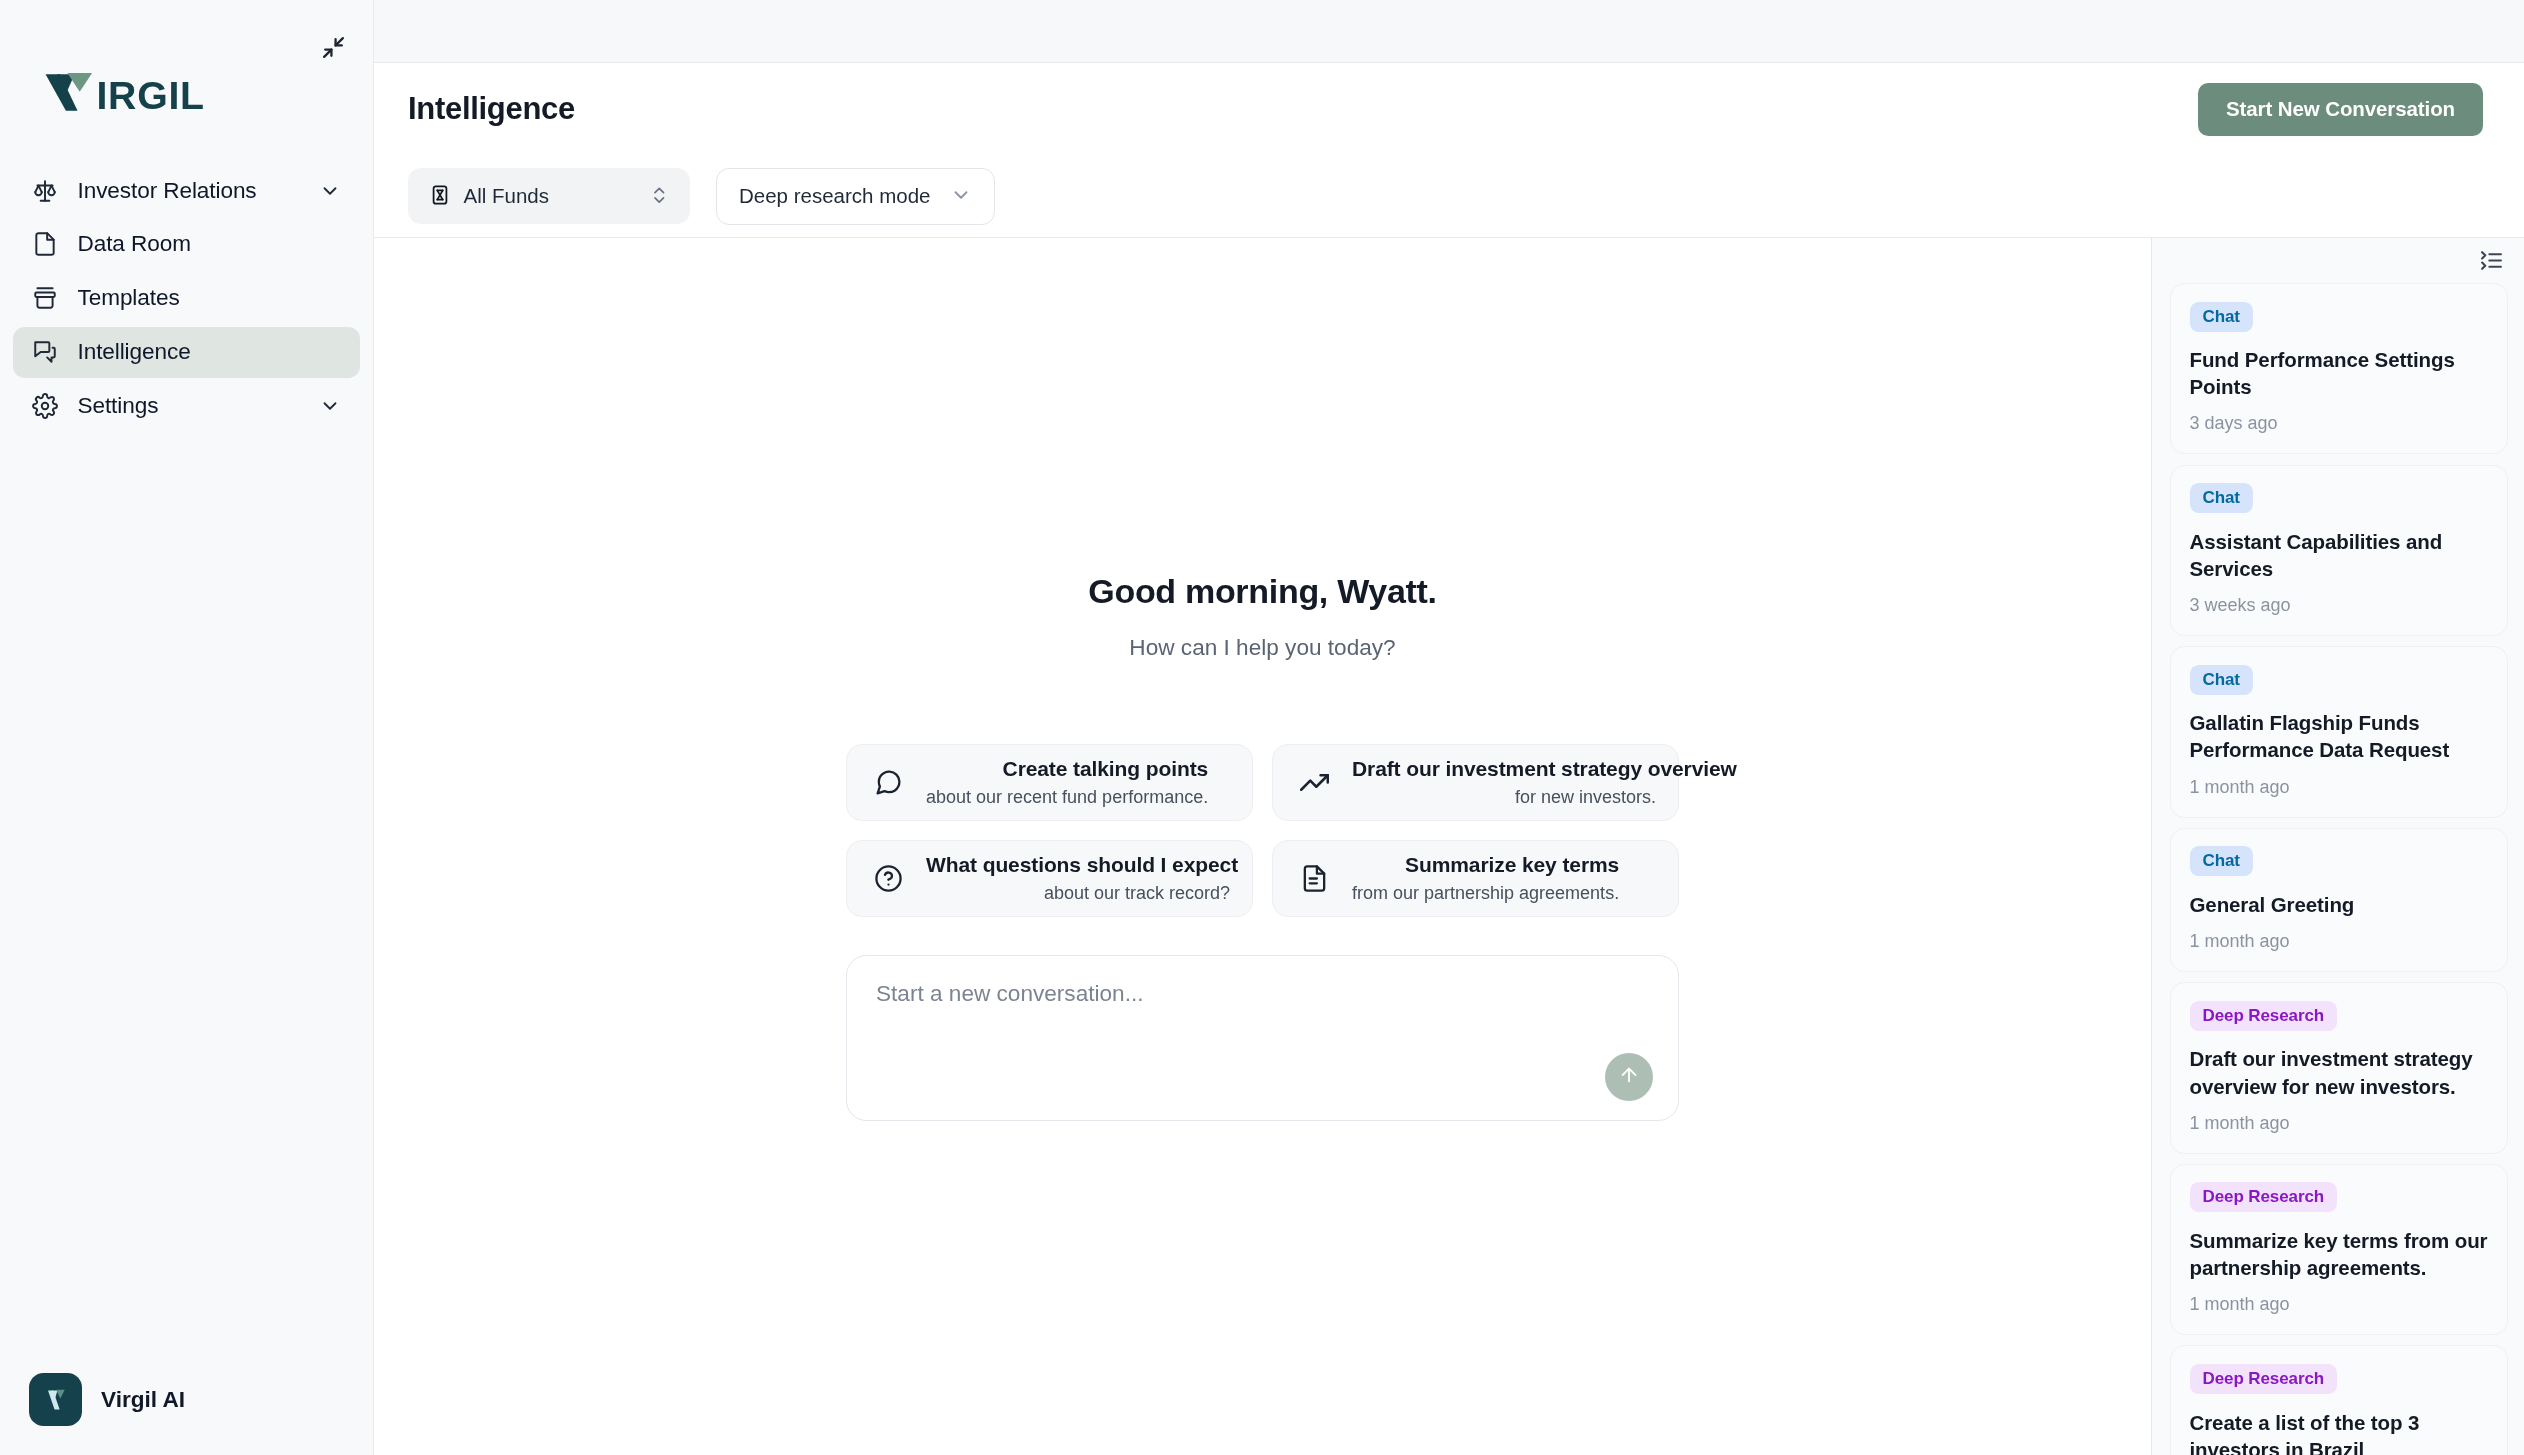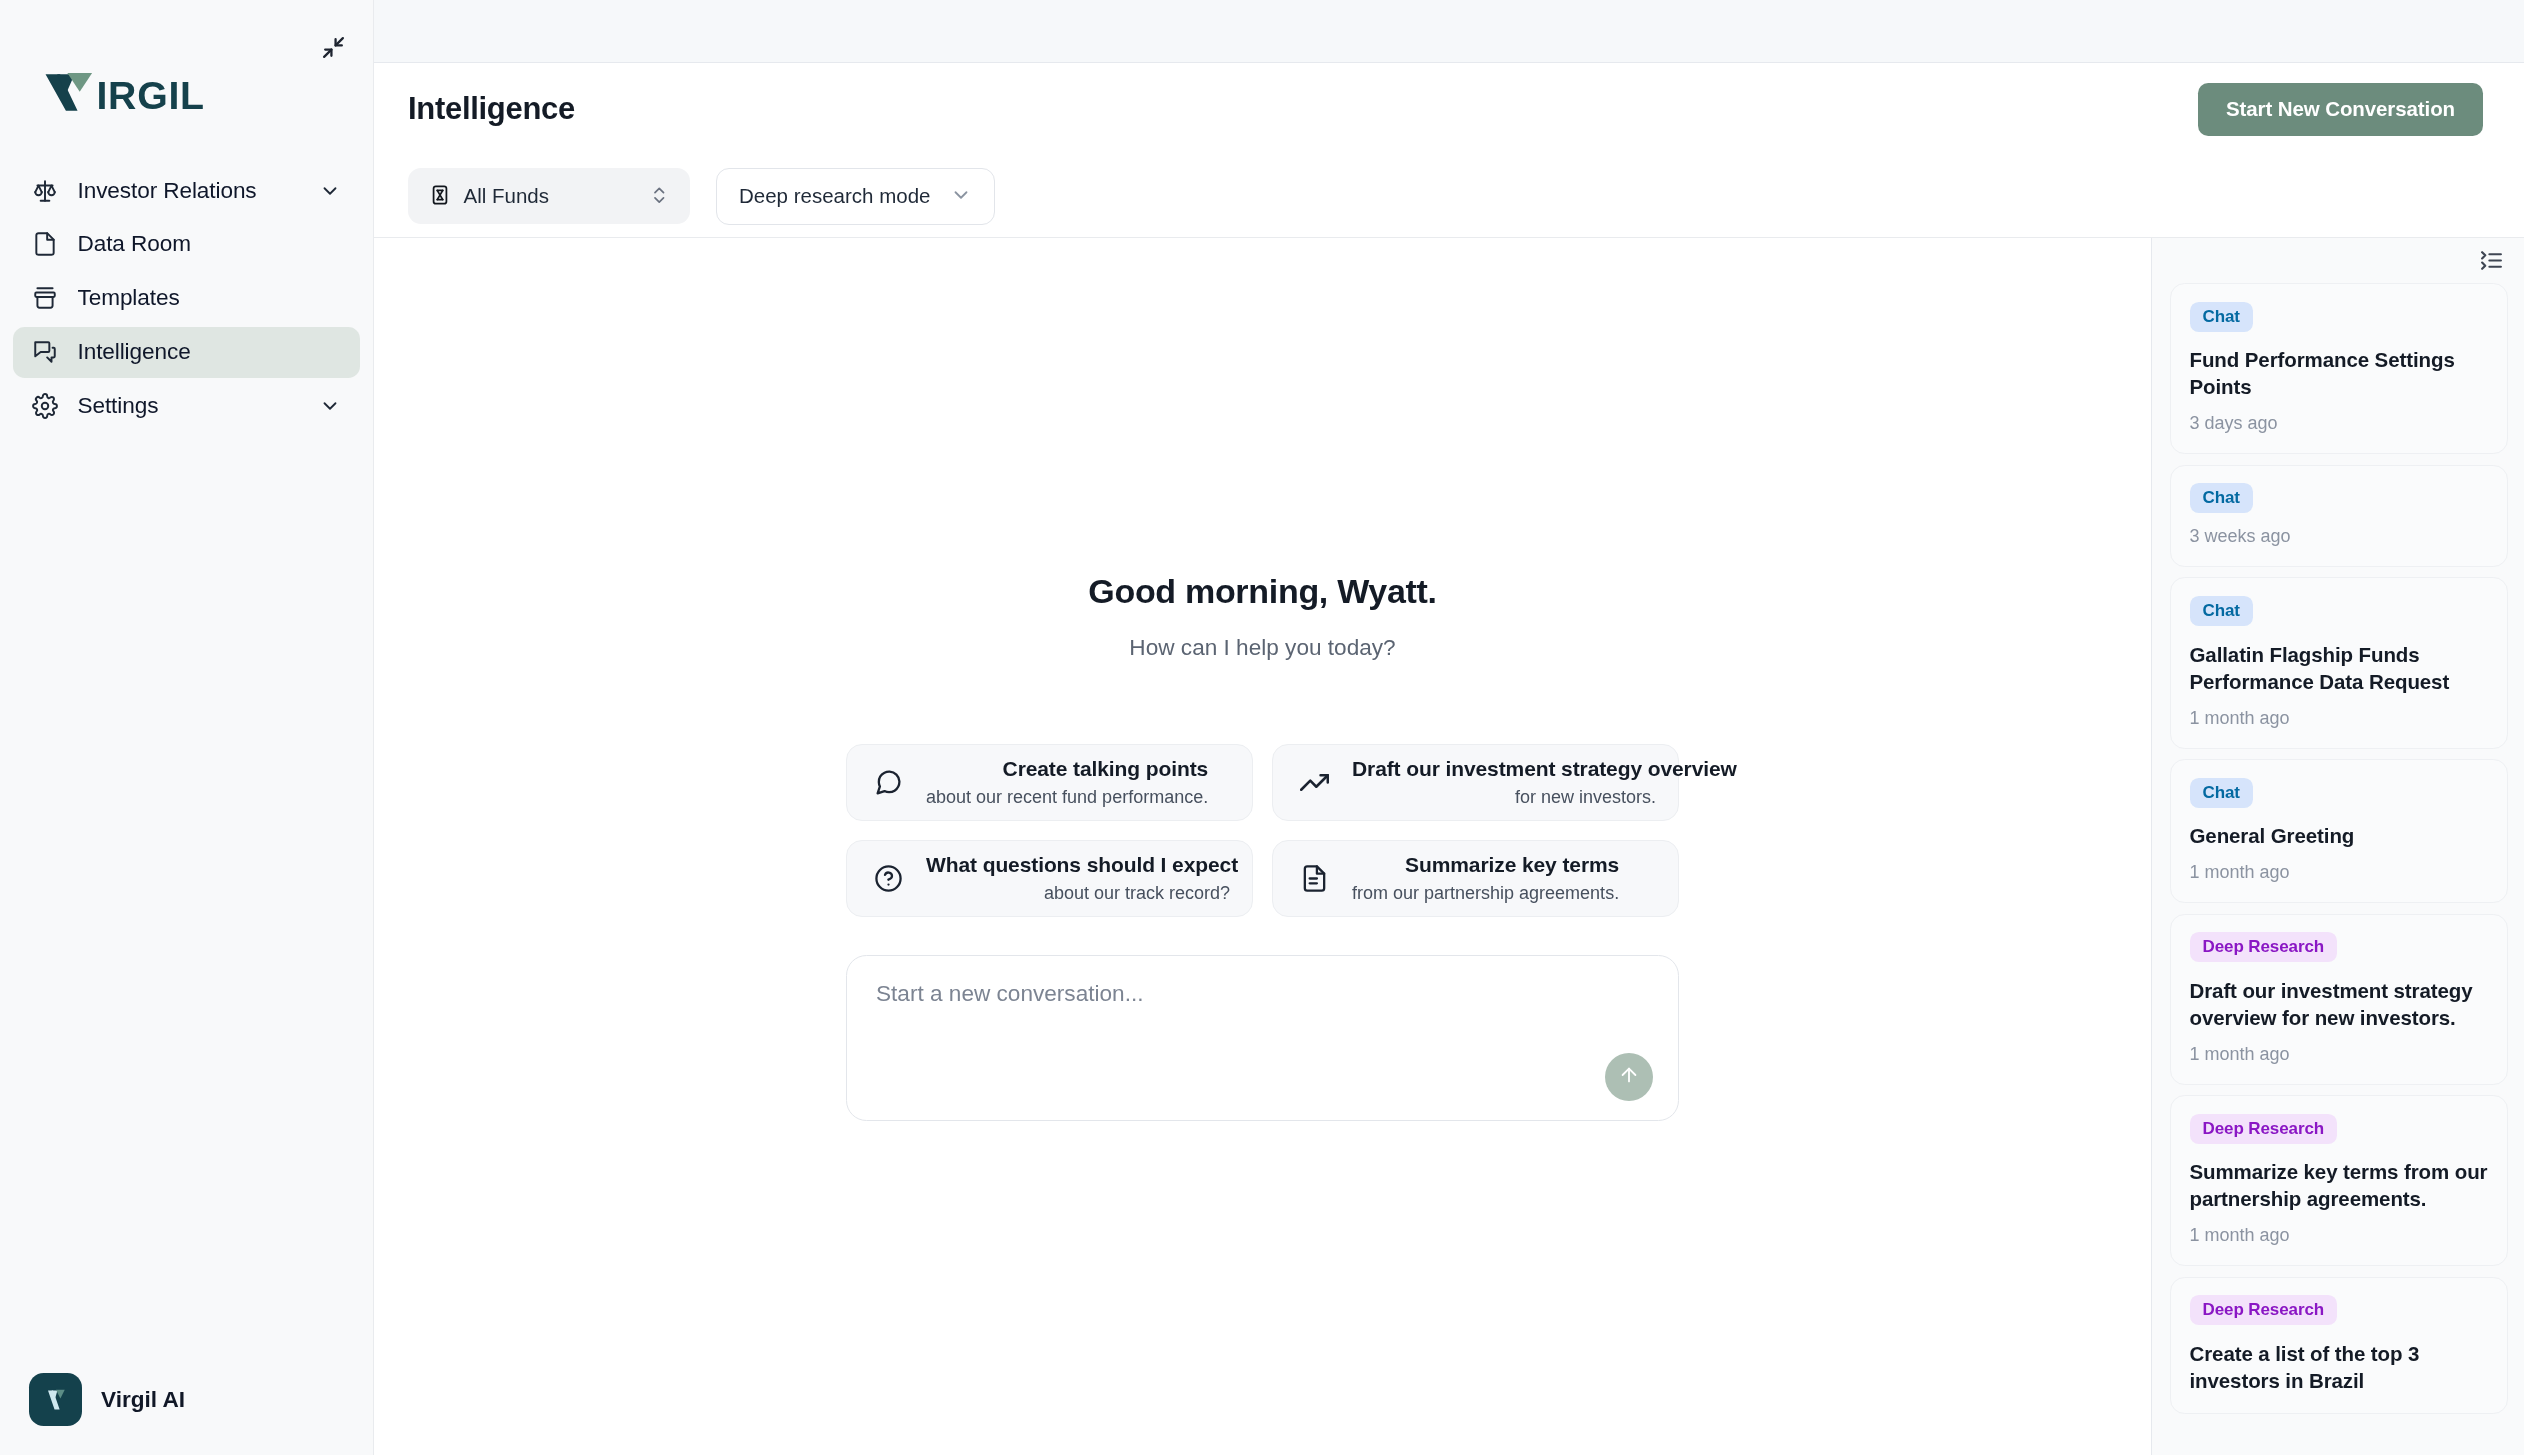--- a/index.html
+++ b/index.html
@@ -389,20 +389,21 @@
         <div class="convlist">
 
           <div class="convcard">
             <span class="badge chat">Chat</span>
             <span class="conv-title">Fund Performance Settings Points</span>
             <span class="conv-time">3 days ago</span>
           </div>
 
           <div class="convcard">
             <span class="badge chat">Chat</span>
+            <span class="conv-title">Assistant Capabilities and Services</span>
             <span class="conv-time">3 weeks ago</span>
           </div>
 
           <div class="convcard">
             <span class="badge chat">Chat</span>
             <span class="conv-title">Gallatin Flagship Funds Performance Data Request</span>
             <span class="conv-time">1 month ago</span>
           </div>
 
           <div class="convcard">

